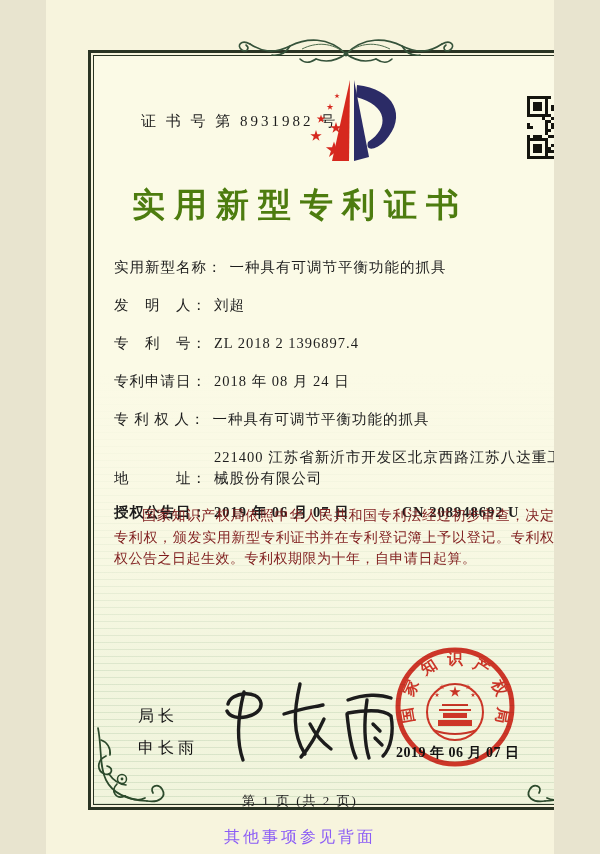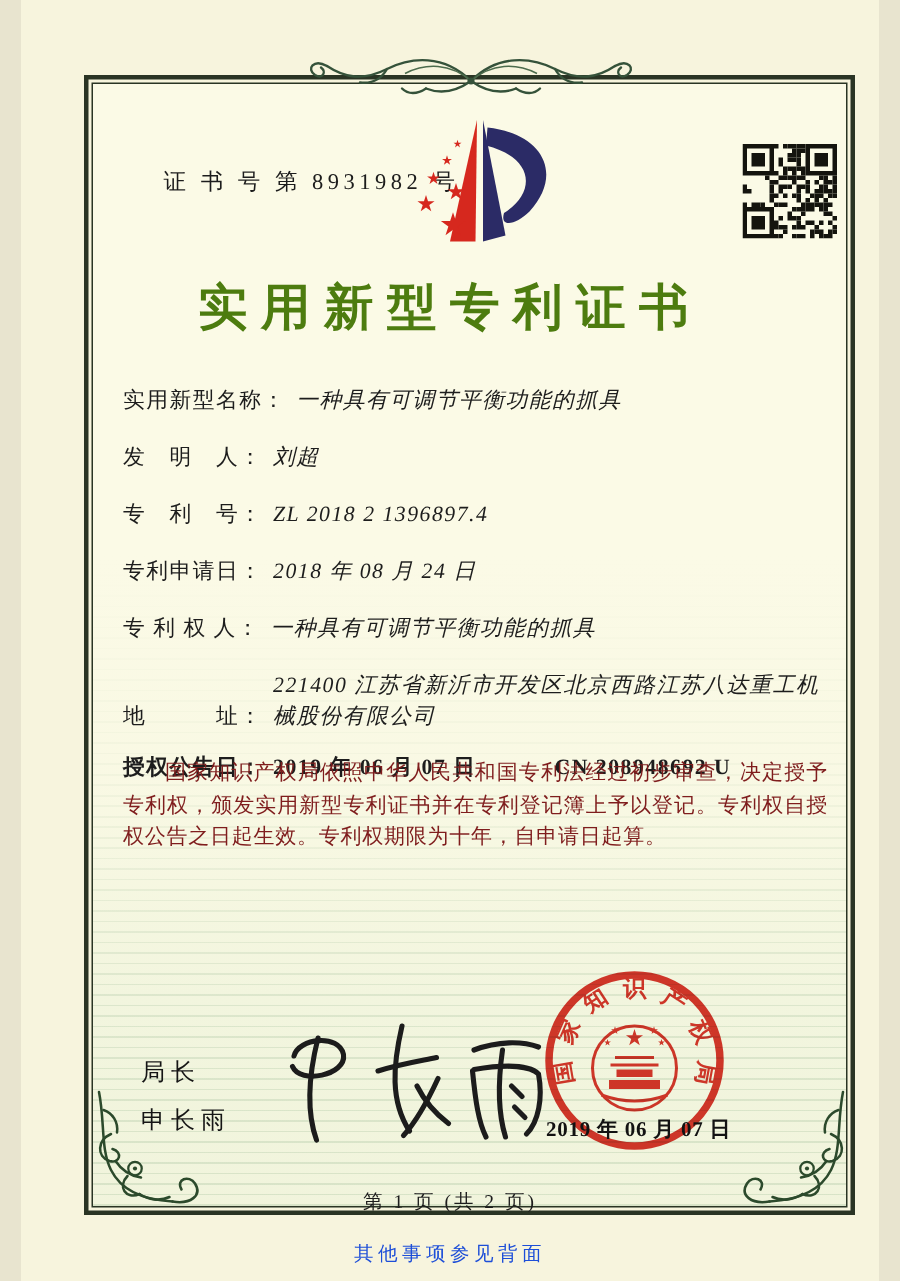--- a/index.html
+++ b/index.html
@@ -1,18 +1,18 @@
 <!DOCTYPE html>
 <html><head>
 <meta charset="utf-8">
 <style>
   * { margin:0; padding:0; box-sizing:border-box; }
   body { background:#e8e4cf; font-family:"Liberation Serif", serif; }
   .page {
-    position:relative; width:572px; height:854px; margin:0 auto;
+    position:relative; width:508px; height:854px; margin:0 auto;
     background:#f7f4dd; overflow:hidden; color:#1d1d1d;
   }
   .frame {
     position:absolute; left:42px; top:50px; width:514px; height:760px;
     border:3px solid #2a3424;
   }
   .frame-inner {
     position:absolute; inset:2px; border:1px solid #2a3424;
     background:
       linear-gradient(180deg, #fbfae6 0%, #fbfae6 42%, rgba(251,250,230,0.75) 62%, rgba(238,245,224,0.25) 82%, rgba(229,239,216,0.15) 100%),
@@ -25,35 +25,35 @@
   }
   .logo { position:absolute; left:238px; top:70px; width:132px; height:108px; z-index:3; }
   .qr { position:absolute; left:481px; top:96px; width:63px; height:63px; z-index:3; }
   .title {
     position:absolute; left:0; top:183px; width:100%; text-align:center;
     font-size:33px; font-weight:bold; letter-spacing:9px; color:#4d7c0f; z-index:3;
   }
   .fields { position:absolute; left:68px; top:257px; width:476px; z-index:3; }
   .frow { display:flex; align-items:flex-end; font-size:14.5px; line-height:20.5px; margin-bottom:17.5px; letter-spacing:1px; }
   .flabel { white-space:pre; margin-right:7px; }
-  .fvalue { max-width:380px;font-style:italic; }
+  .fvalue { max-width:380px; }
   .grant { display:flex; font-size:14.5px; line-height:20.5px; letter-spacing:1px; margin-top:1px; }
   .grant .pair { display:flex;font-weight:bold; }
   .grant .pair + .pair { margin-left:52px; }
   .paras { position:absolute; left:68px; top:505px; width:470px; z-index:3; }
   .paras p {
     font-size:14px; line-height:21.5px; text-indent:2em; letter-spacing:0.5px;
     text-align:justify; color:#7f1d1d; margin-bottom:2px;
   }
-  .signer { position:absolute; left:80px; top:700px; z-index:4; font-size:16px; line-height:32px; letter-spacing:4px; color:#151515; }
+  .signer { position:absolute; left:92px; top:700px; z-index:4; font-size:16px; line-height:32px; letter-spacing:4px; color:#151515; }
   .sig { position:absolute; left:168px; top:666px; width:190px; height:104px; z-index:4; }
   .seal { position:absolute; left:346px; top:644px; width:126px; height:126px; z-index:4; opacity:0.93; mix-blend-mode:multiply; }
   .seal-date { position:absolute; left:350px; top:744px; z-index:5; font-size:14px; font-weight:600; letter-spacing:0.5px; color:#121212; }
   .page-num { position:absolute; left:0; top:792px; width:100%; text-align:center; font-size:13px; letter-spacing:2px; z-index:3; }
-  .back-note { position:absolute; left:0; top:827px; width:100%; text-align:center; font-size:13px; letter-spacing:3px; color:#1d4ed8; }
+  .back-note { position:absolute; left:0; top:827px; width:100%; text-align:center; font-size:16px; letter-spacing:3px; color:#8b5cf6; }
   .flourish-top { position:absolute; left:178px; top:30px; width:244px; height:40px; z-index:2; }
   .corner { position:absolute; top:726px; width:88px; height:82px; z-index:2; }
   .corner.left { left:45px; }
   .corner.right { left:467px; transform:scaleX(-1); }
   .defs-holder { position:absolute; width:0; height:0; overflow:hidden; }
 </style>
 </head>
 <body>
 
 <div class="page">

